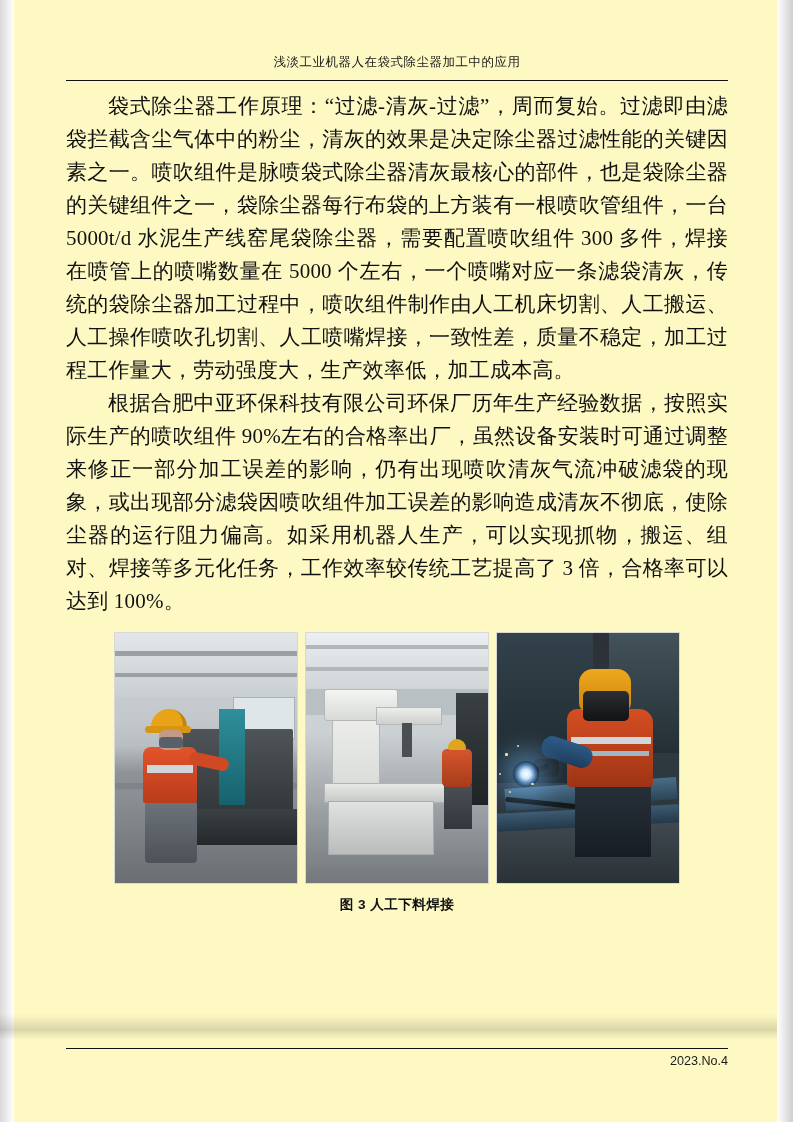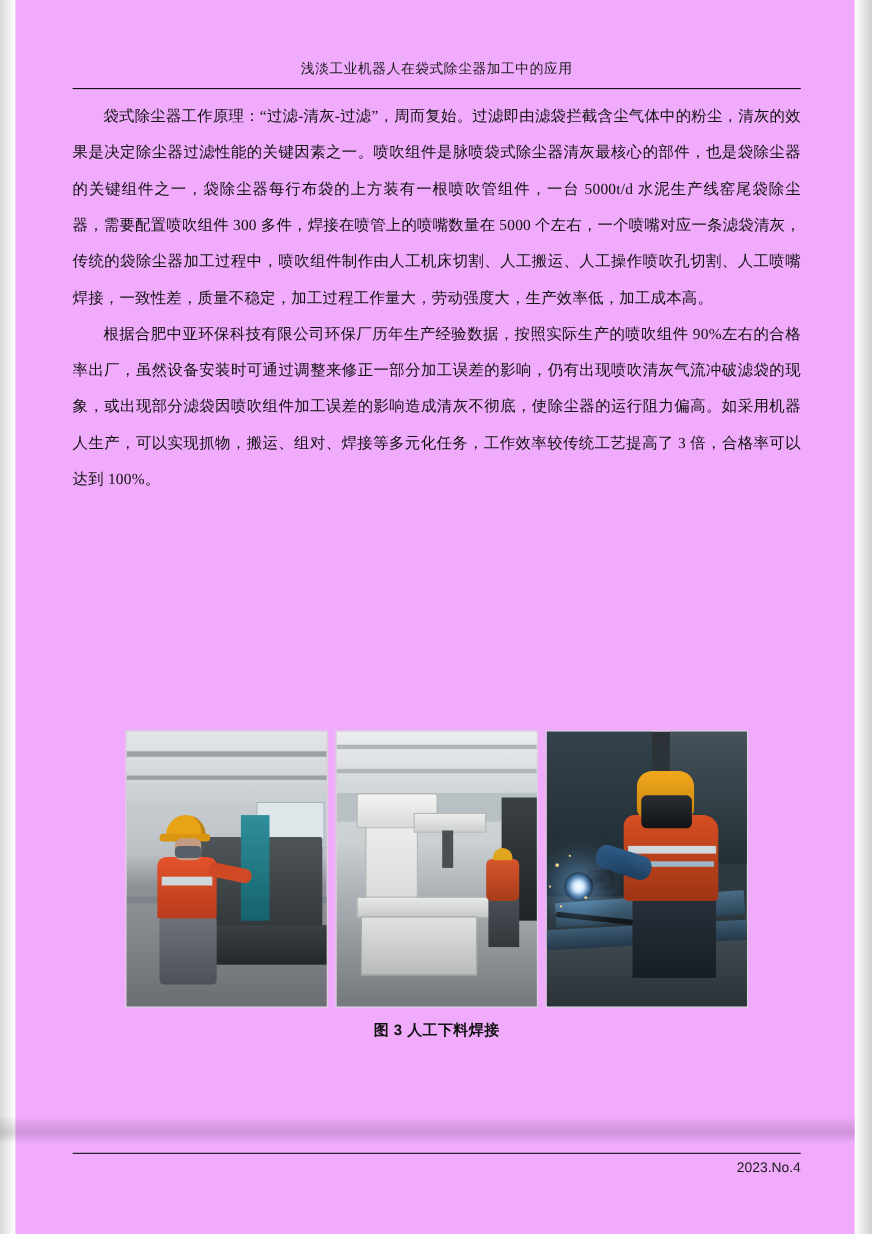--- a/index.html
+++ b/index.html
@@ -4,21 +4,21 @@
 <style>
   html, body {
     margin: 0;
     padding: 0;
     background: #8a8a8a;
   }
   .page {
     position: relative;
     width: 793px;
     height: 1122px;
-    background: #f0abfc;
+    background: #fef9c3;
     margin: 0 auto;
     overflow: hidden;
     font-family: "Liberation Serif", serif;
     color: #111111;
   }
   
   .page::before {
     content: "";
     position: absolute;
     left: 0; top: 0; bottom: 0;
@@ -55,32 +55,32 @@
     border-top: 1.4px solid #111;
   }
 
   .body {
     position: absolute;
     top: 90px;
     left: 66px;
     width: 662px;
   }
   .para {
-    font-size: 14px;
+    font-size: 21px;
     line-height: 33px;
     text-align: justify;
     text-justify: inter-ideograph;
     text-indent: 2em;
     margin: 0 0 0 0;
     letter-spacing: 0.2px;
   }
 
   .figure-block {
     position: absolute;
-    top: 664px;
+    top: 632px;
     left: 66px;
     width: 662px;
   }
   .figure-row {
     display: flex;
     justify-content: center;
     gap: 7px;
   }
   .photo {
     width: 182px;

